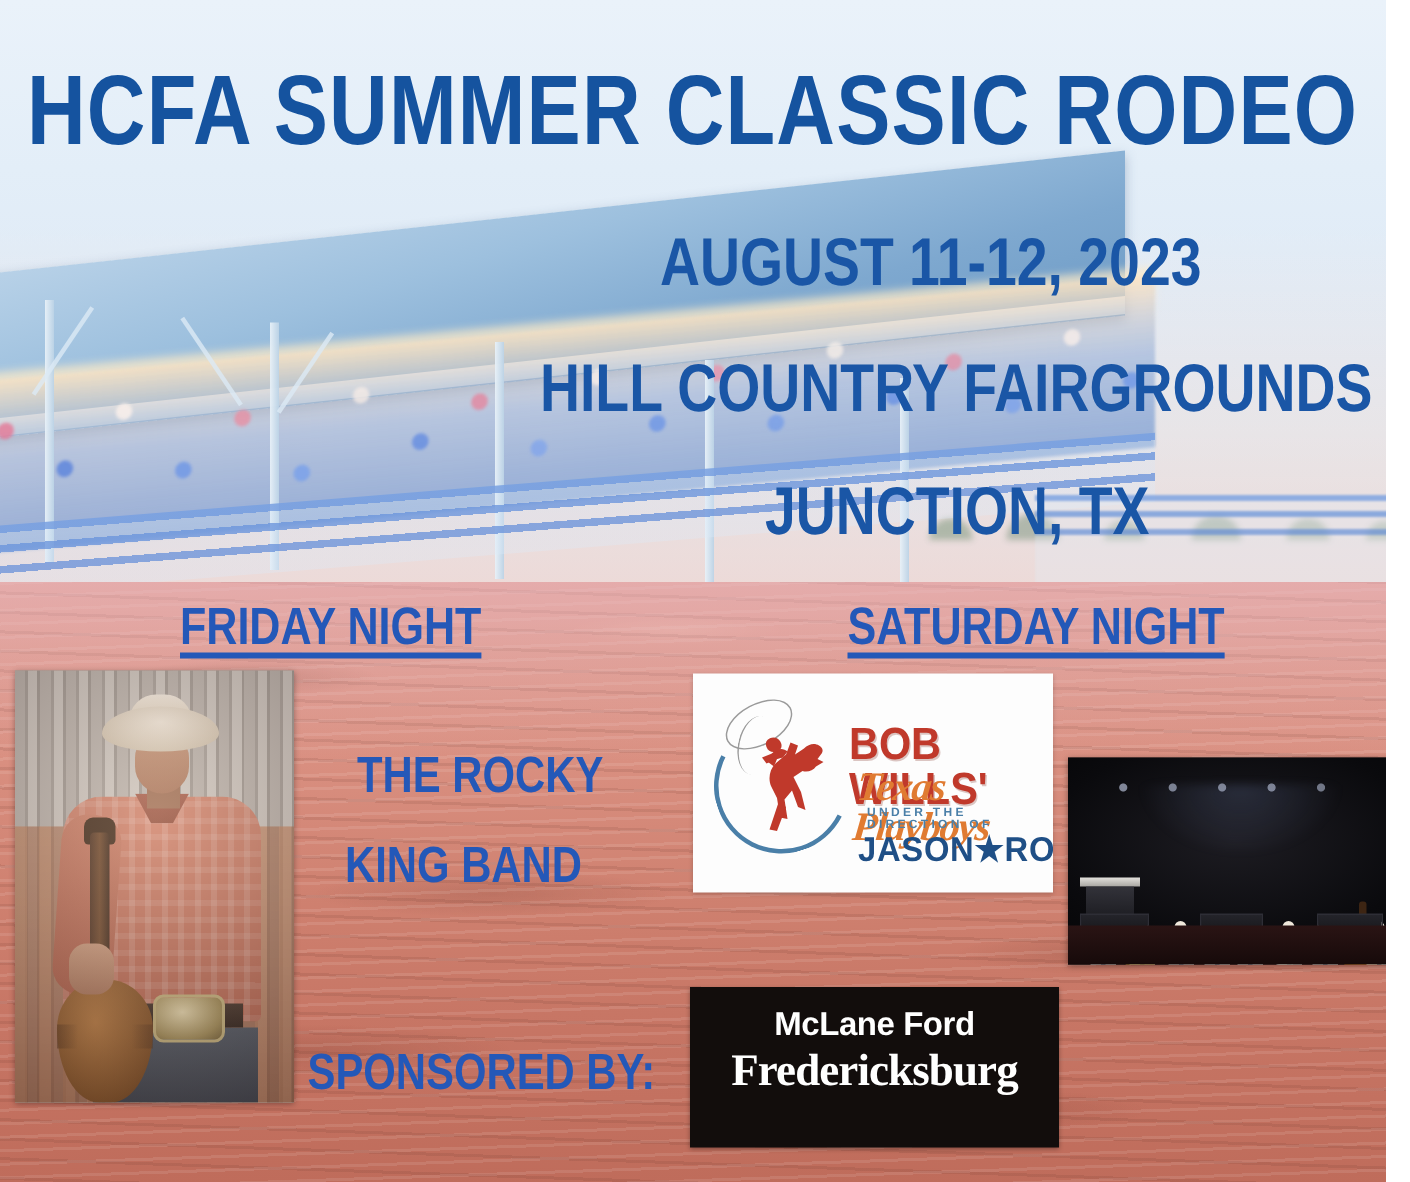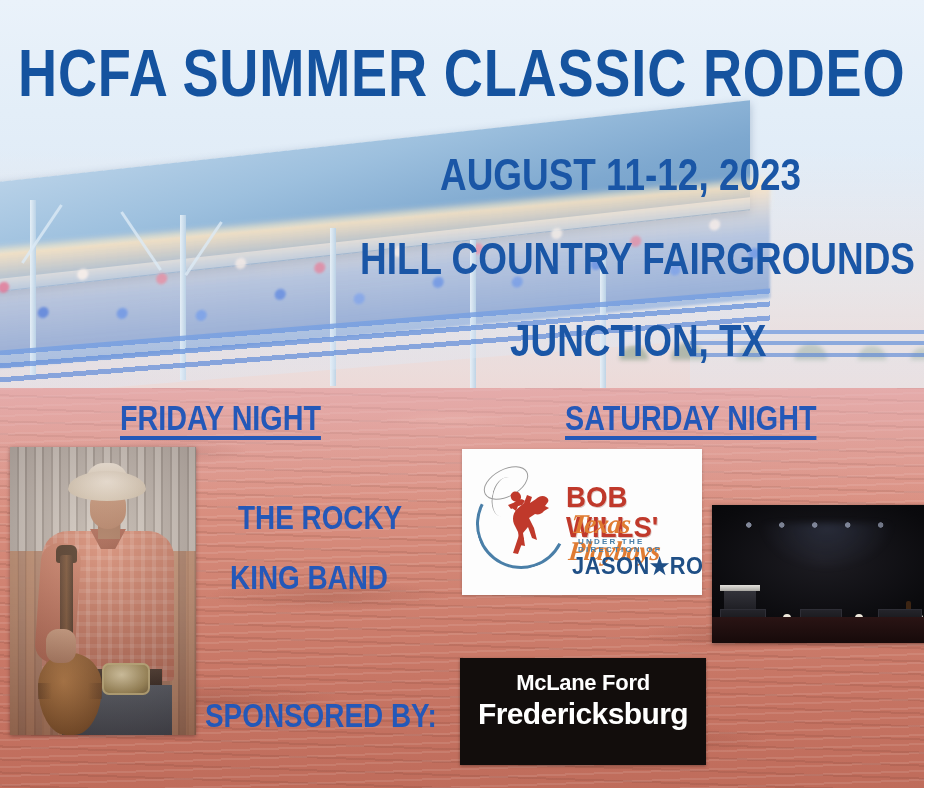--- a/index.html
+++ b/index.html
@@ -416,21 +416,21 @@
   }
   .mc-l1{
     font-family:"Liberation Sans",sans-serif;font-weight:bold;
     font-size:22px;line-height:30px;margin-top:10px;letter-spacing:-.3px;
   }
   .mc-of{
     font-family:"Liberation Serif",serif;font-style:italic;font-weight:bold;
     font-size:20px;line-height:22px;
   }
   .mc-l2{
-    font-family:Liberation Sans, sans-serif;font-weight:bold;
+    font-family:Liberation Serif, serif;font-weight:bold;
     font-size:30px;line-height:32px;letter-spacing:-.6px;
   }
 </style>
 </head>
 <body>
 
 <div class="poster">
 
   <div class="bg">
     <div class="sky"></div>

